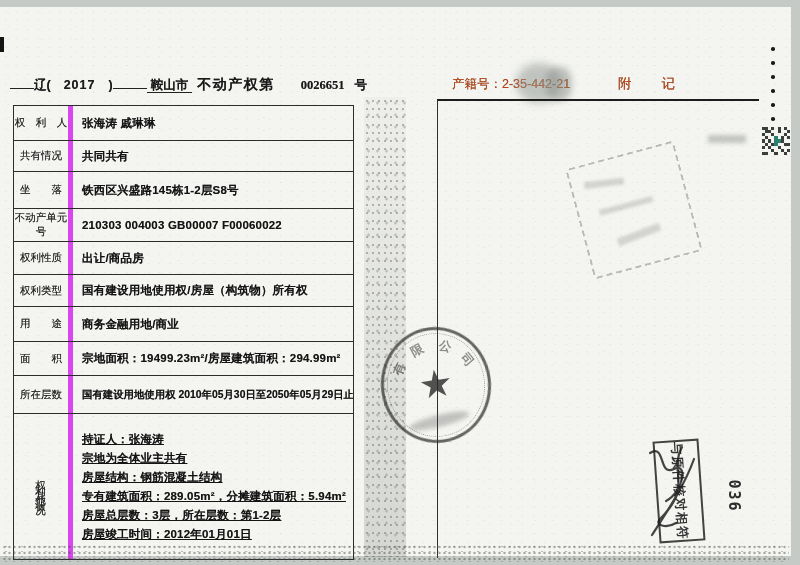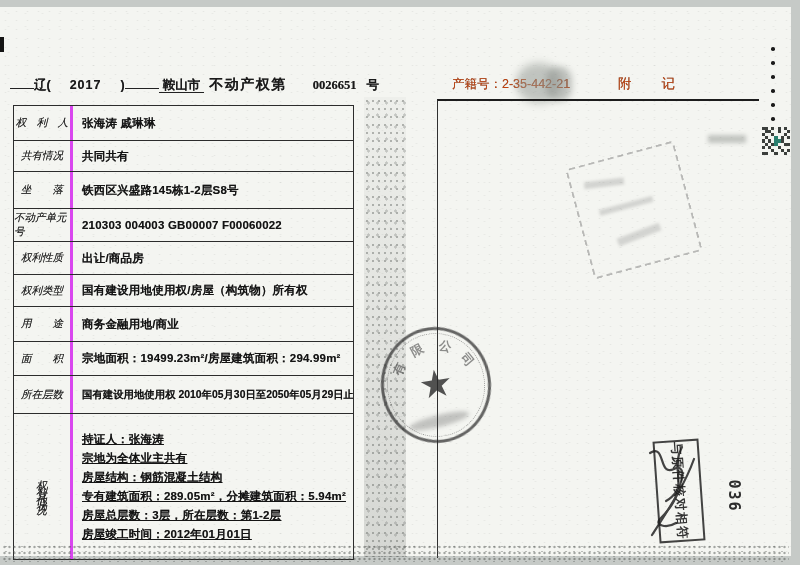--- a/index.html
+++ b/index.html
@@ -24,21 +24,21 @@
 
   
   .hdr-left {
     position:absolute; left:10px; top:68px; white-space:nowrap;
     font-size:12.5px; font-weight:bold; color:#1a1a1a;
     text-shadow:0 0 .4px rgba(20,20,20,.6);
   }
   .useg { display:inline-block; border-bottom:1.6px solid #222; height:14px; vertical-align:baseline; }
   .seg1 { width:24px; }
   .seg2 { width:34px; }
-  .yr { margin:0 19px; letter-spacing:1px; }
+  .yr { margin:0 13px; letter-spacing:1px; }
   .city { border-bottom:1.6px solid #222; padding:0 4px;margin-top:13px; }
   .doct { font-size:14px; margin-left:5px; letter-spacing:1.5px; }
   .serial { margin-left:26px; font-family:"Liberation Serif","DejaVu Serif",serif; font-weight:600; font-size:12.5px; }
   .suffix { margin-left:10px; }
 
   .hdr-right {
     position:absolute; left:452px; top:68px; white-space:nowrap;
     font-size:12.5px; font-weight:normal; color:#c2410c;
     text-shadow:0 0 .4px rgba(20,20,20,.6);
   }
@@ -46,25 +46,24 @@
   .annex2 { margin-left:30px; font-size:13.5px; }
 
   
   .cert-table {
     position:absolute; left:13px; top:98px; width:341px;
     border:1.6px solid #2c2c2c; z-index:2;
   }
   .trow { display:flex; border-bottom:1px solid #2c2c2c; }
   .trow:last-child { border-bottom:none; }
   .tlabel {
-    width:59px; min-width:59px; border-right:3px solid #d946ef;
+    width:59px; min-width:59px; border-right:5px solid #d946ef;
     display:flex; align-items:center; justify-content:center;
-    font-size:10.5px; color:#222; text-align:left;
+    font-size:10.5px; color:#222; text-align:center;
     text-shadow:0 0 .3px rgba(30,30,30,.6);
-    font-style:italic;
   }
   .tvalue {
     flex:1; display:flex; align-items:center; padding-left:9px;
     font-size:11.5px; font-weight:600; color:#141414; letter-spacing:.2px;
     text-shadow:0 0 .35px rgba(20,20,20,.55); white-space:nowrap; overflow:hidden;
   }
   .tight .tvalue { font-size:10.4px; letter-spacing:0; }
   .vlabel { writing-mode:vertical-rl; text-orientation:upright; letter-spacing:5px; font-size:10.5px; }
   .or-lines {
     flex-direction:column; align-items:flex-start; justify-content:center;

